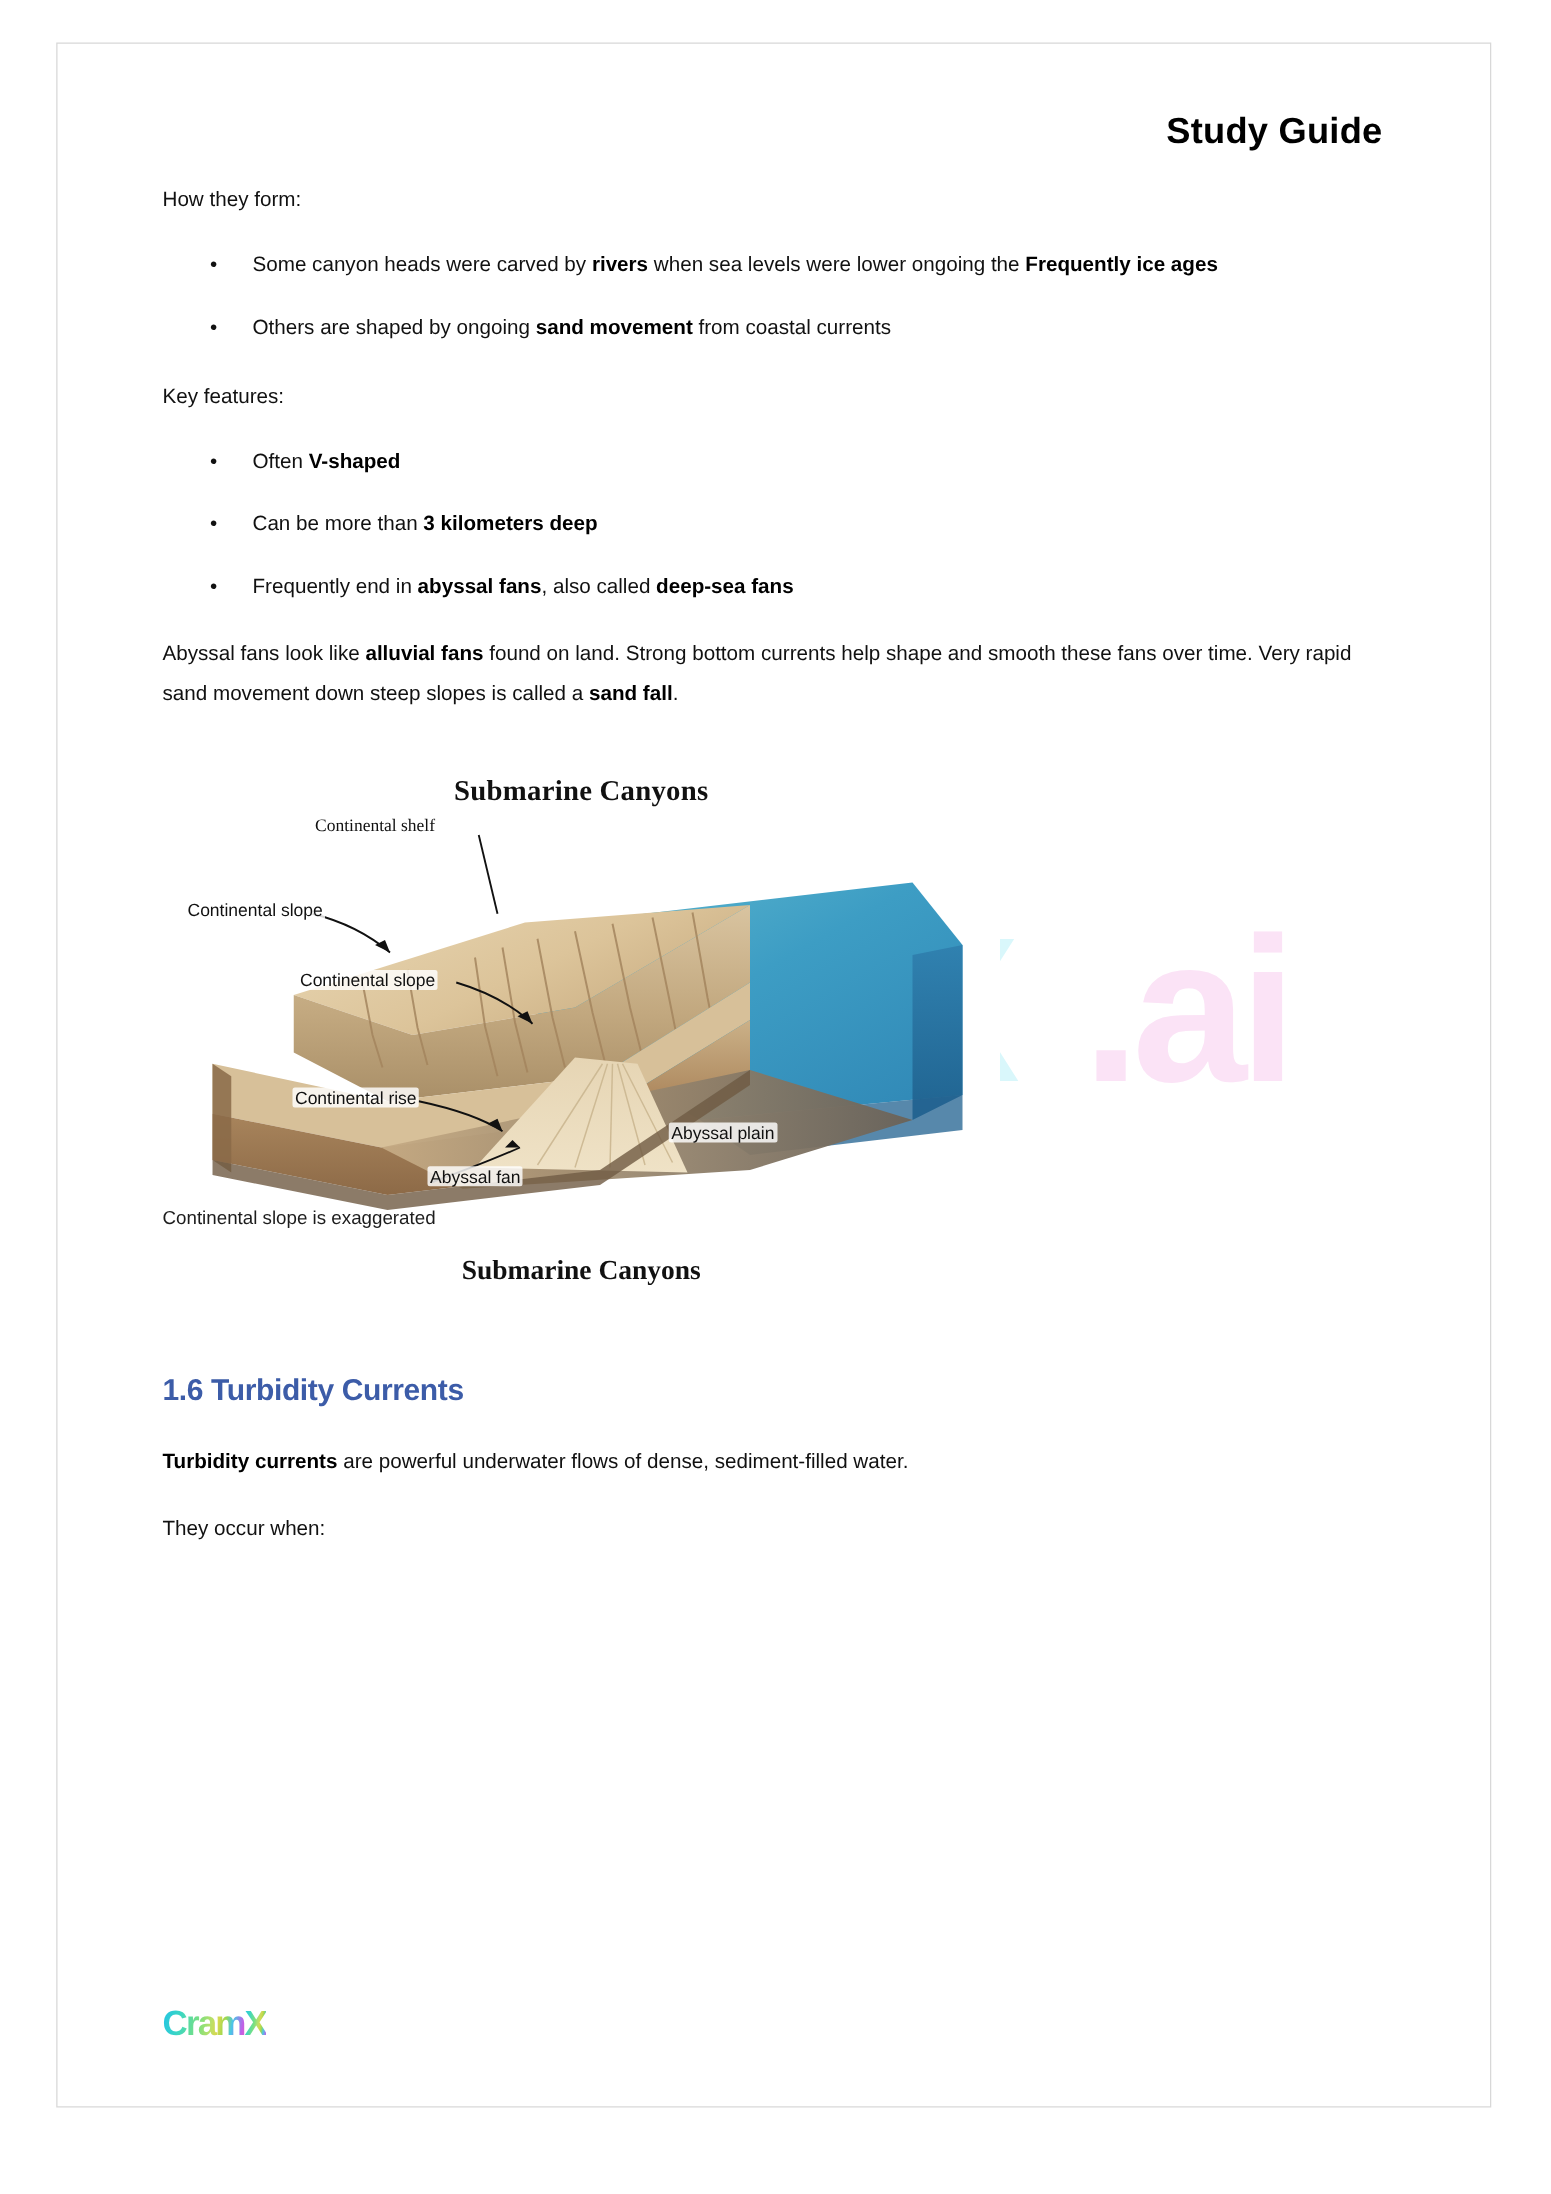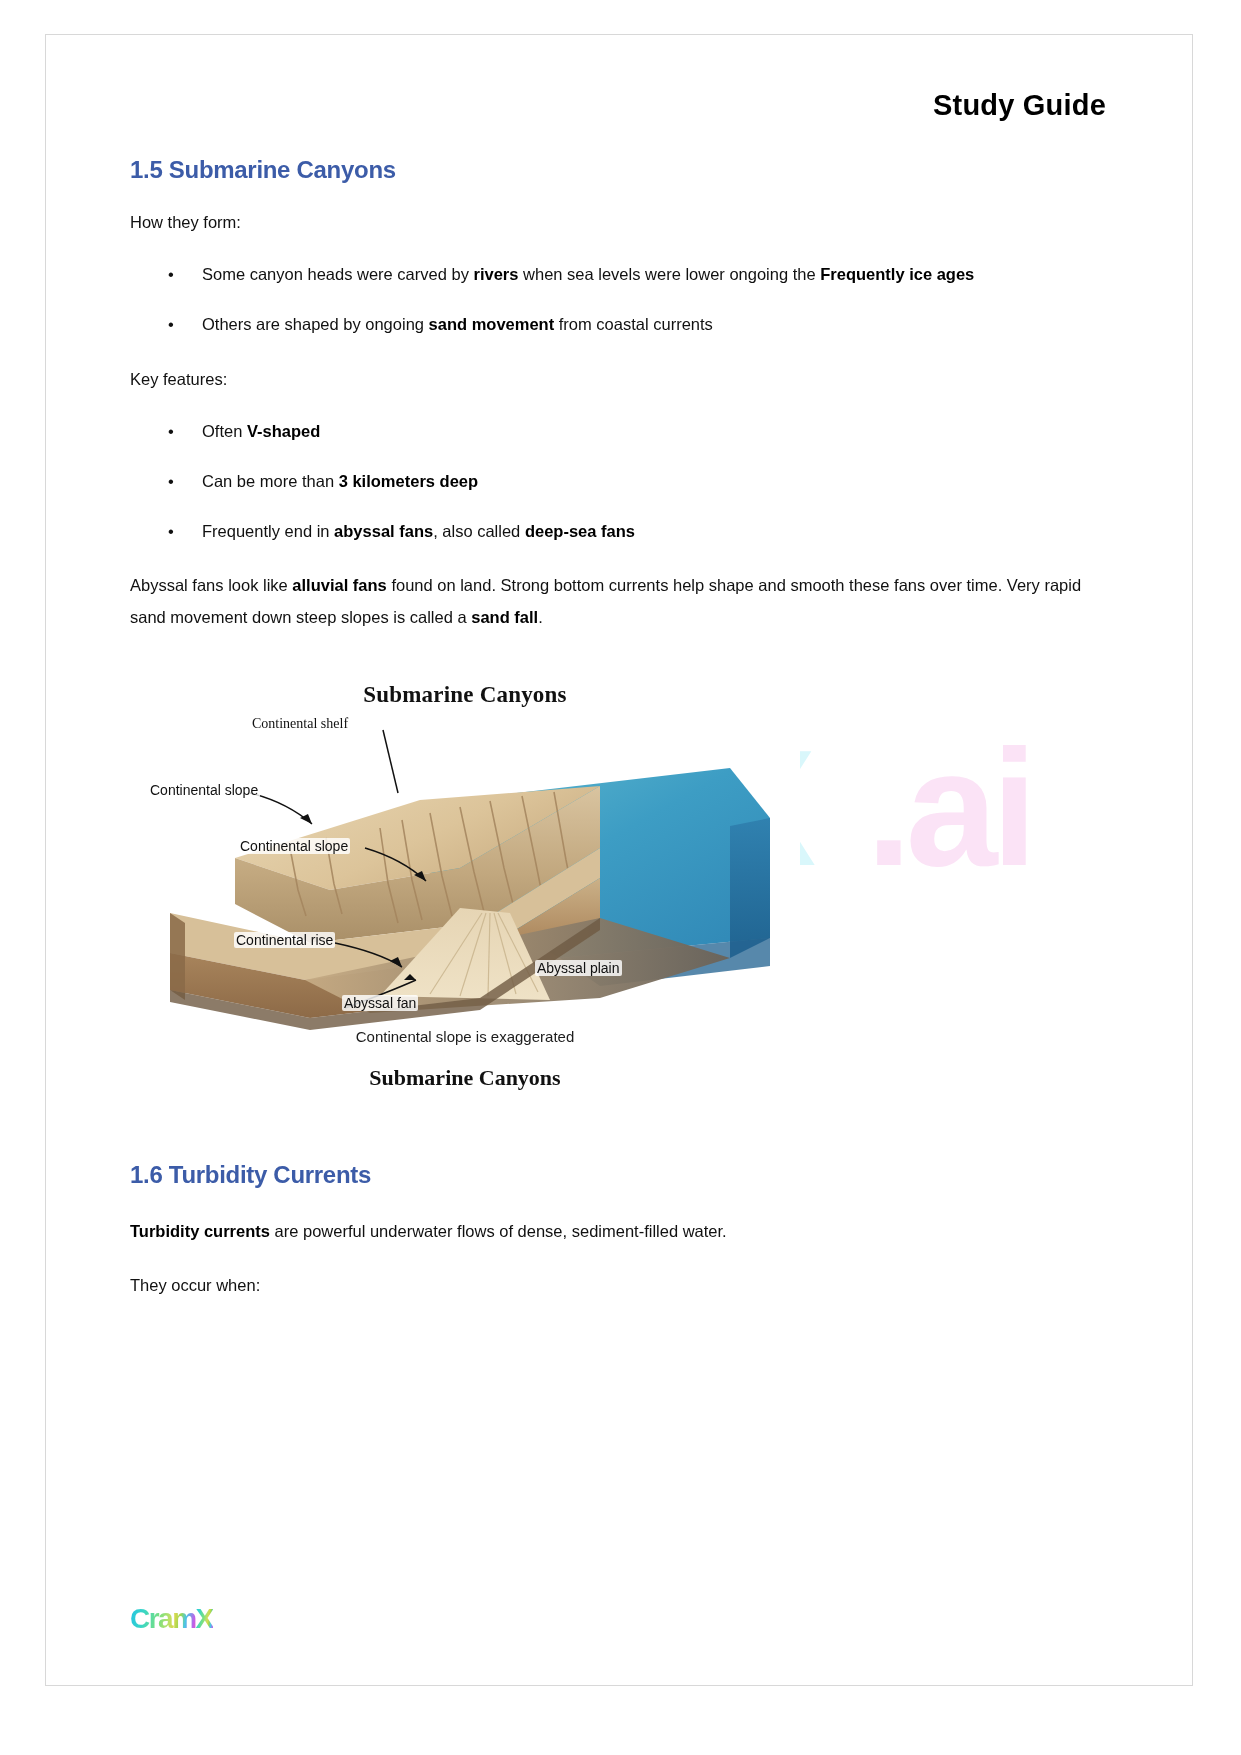--- a/index.html
+++ b/index.html
@@ -113,21 +113,21 @@
     font-weight: bold;
     font-size: 23px;
     color: #111;
     letter-spacing: 0.2px;
   }
   .fig-caption-small {
     position: absolute;
     top: 358px;
     left: 0;
     width: 100%;
-    text-align: center;
+    text-align: left;
     font-size: 15px;
     color: #1c1c1c;
   }
   .fig-caption-big {
     position: absolute;
     top: 395px;
     left: 0;
     width: 100%;
     text-align: center;
     font-family: "Liberation Serif", serif;
@@ -200,21 +200,20 @@
         <text x="0" y="150" class="wm-text" fill="#d9f7fb">Cram</text>
         <text x="560" y="170" class="wm-text" fill="#d9f7fb">X</text>
         <text x="720" y="170" class="wm-text" fill="#fbe3f6">.ai</text>
       </svg>
     </div>
 
     <div class="fig-layer">
 
       <div class="doc-header">Study Guide</div>
 
-      <h2 class="section-heading">1.5 Submarine Canyons</h2>
 
 
       <p class="body-text tight">How they form:</p>
 
       <ul class="bullets">
         <li>
           <span class="bullet-dot">•</span>
           <span>Some canyon heads were carved by </span><strong>rivers</strong><span> when sea levels were lower ongoing the </span><strong>Frequently ice ages</strong>
         </li>
         <li>

